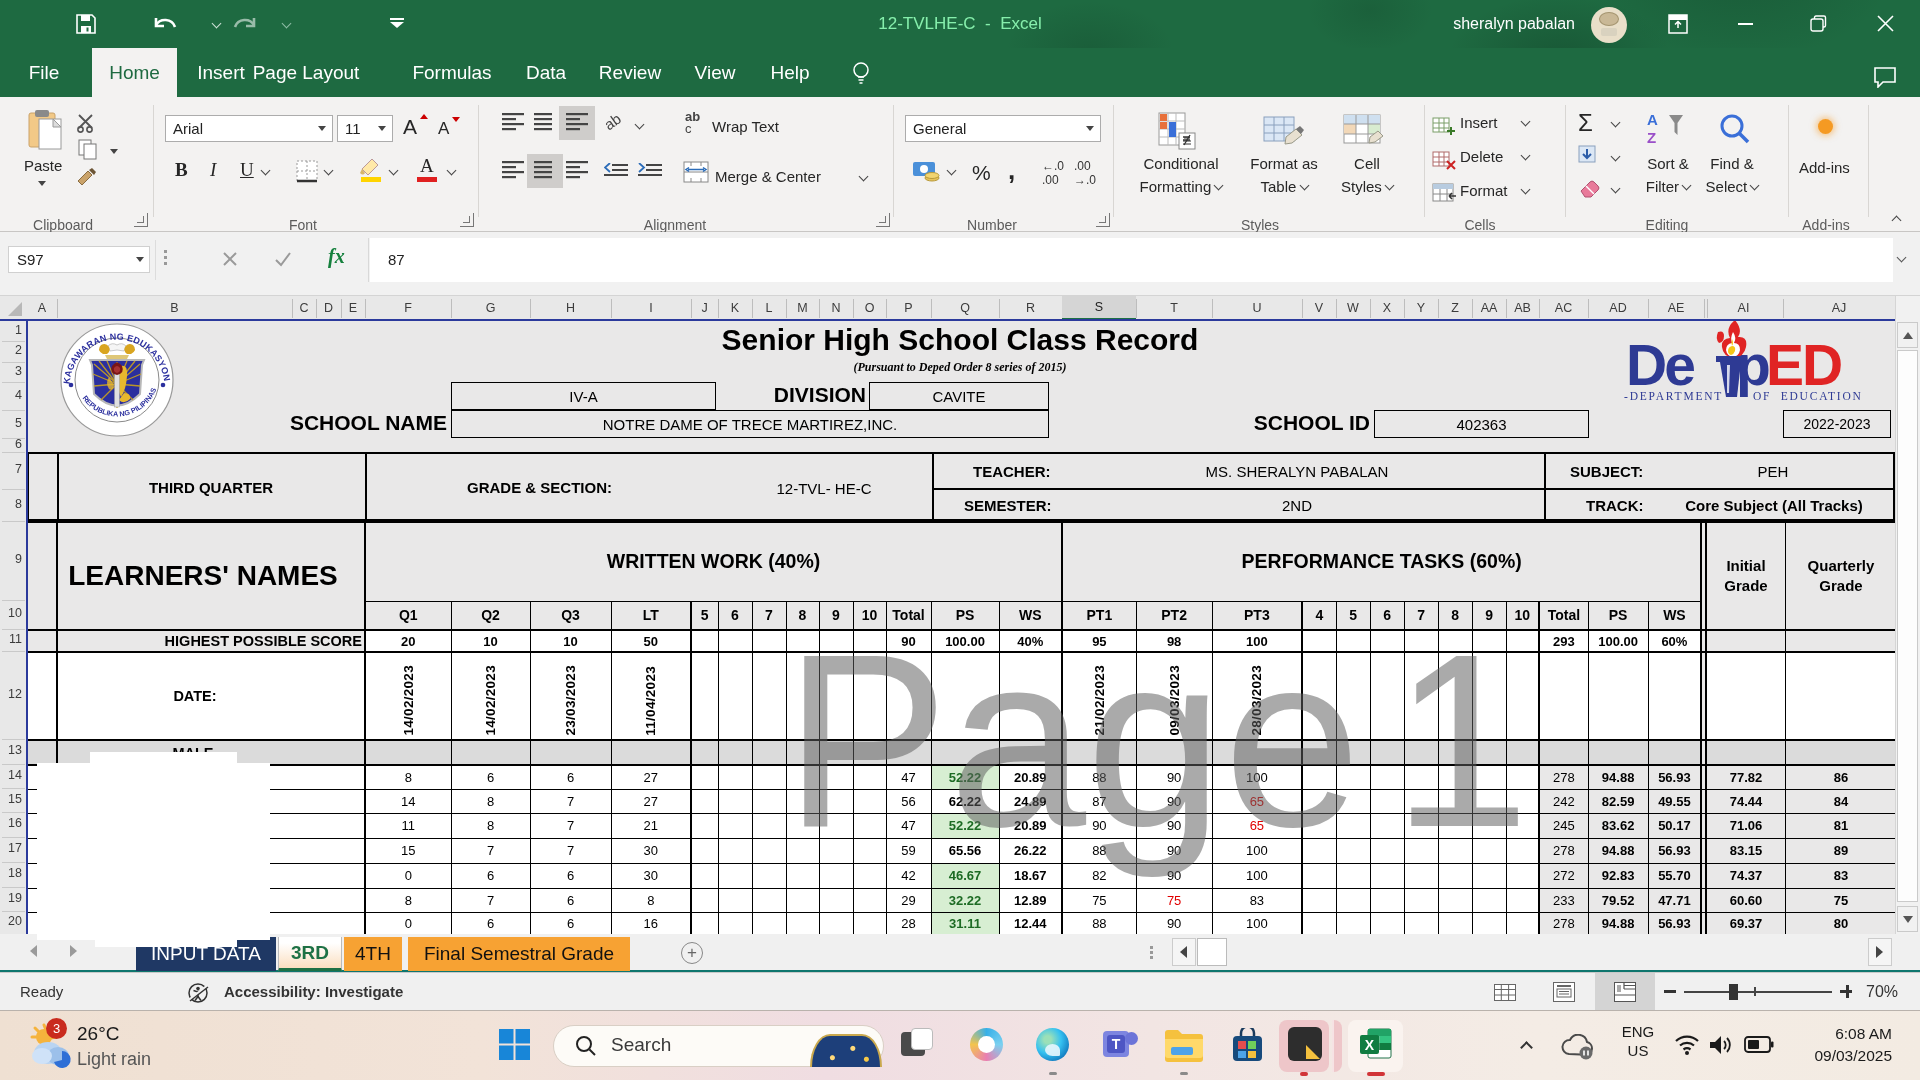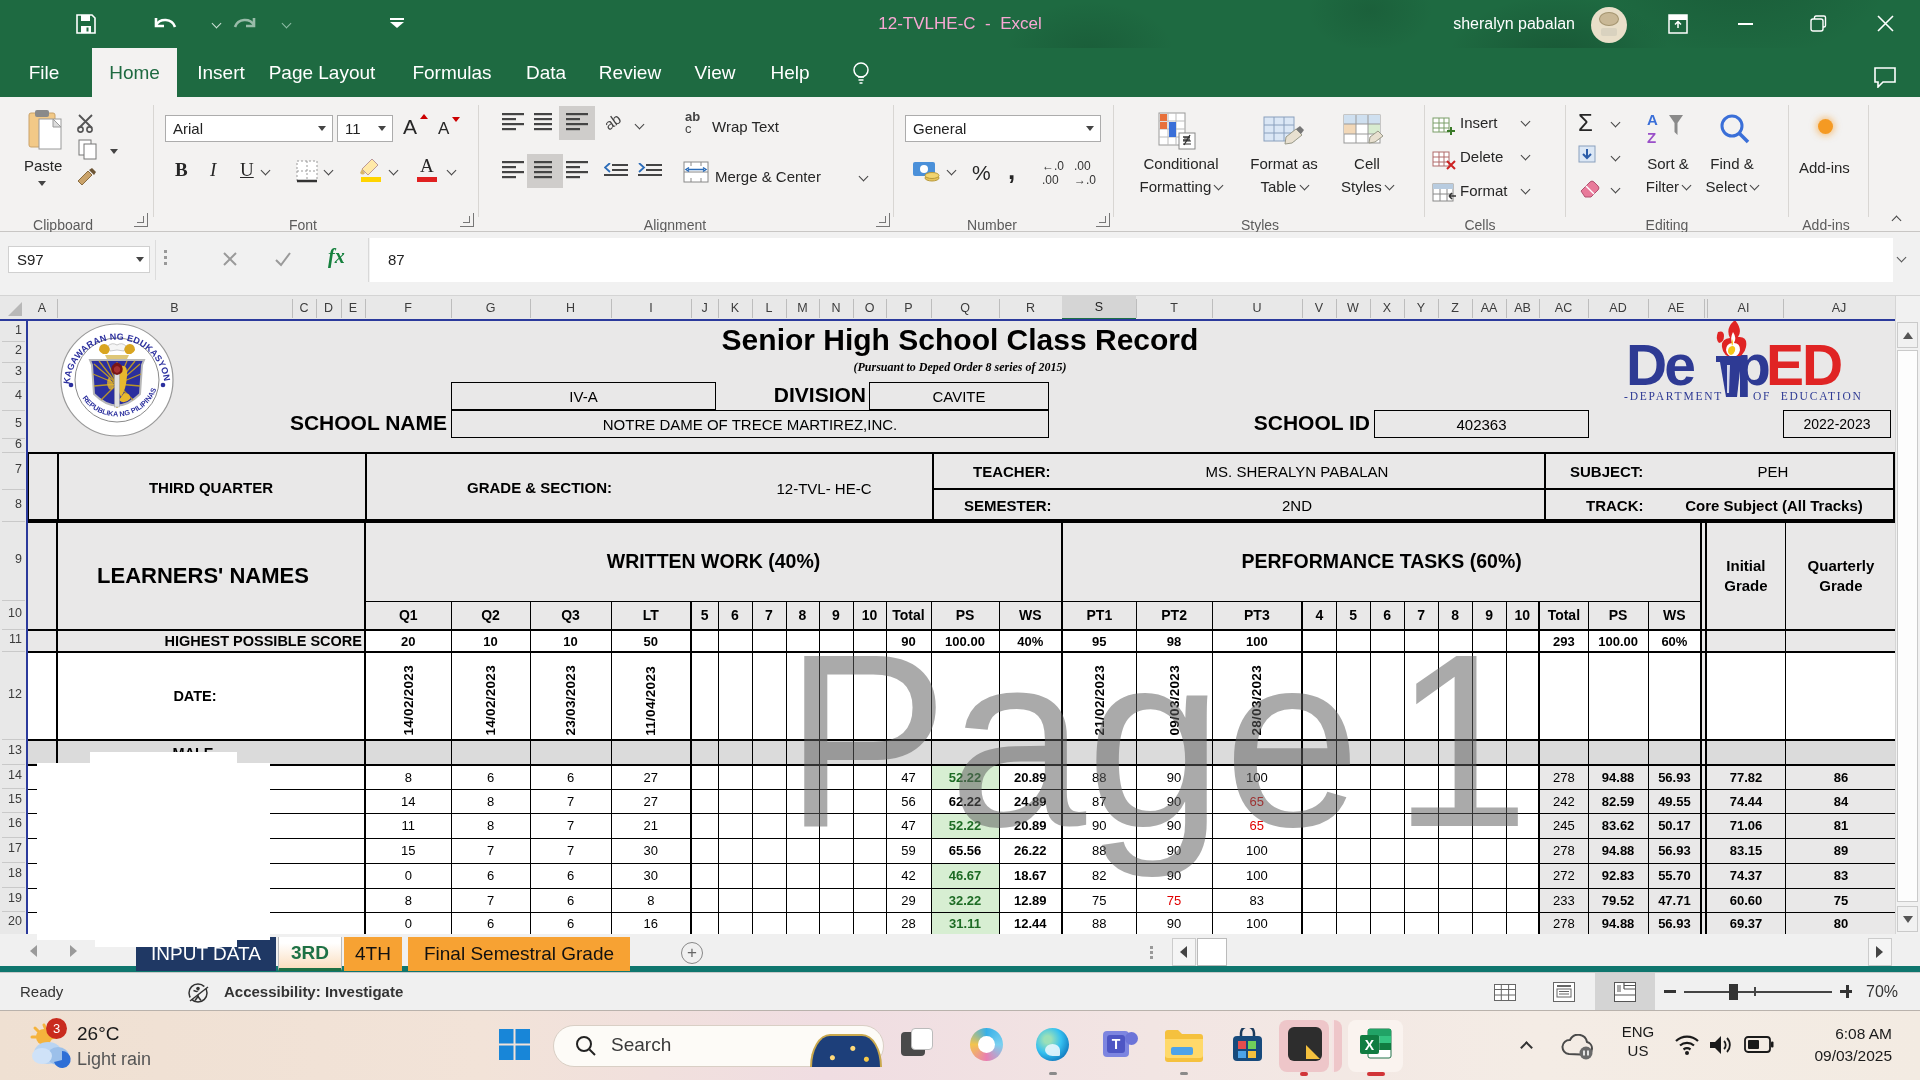--- a/index.html
+++ b/index.html
@@ -36,21 +36,21 @@
 .gy{background:#e9e8e8;}
 .dg{background:#dbdbdb;}
 .wh{background:#fff;}
 .grn{background:#d7eed2;color:#1d6b24;font-weight:bold;}
 .red{color:#e00000;}
 .bL2{border-left:2px solid #000;}.bR2{border-right:2px solid #000;}.bT2{border-top:2px solid #000;}.bB2{border-bottom:2px solid #000;}
 .noL{border-left:none;}
 .hid{background:#e9e8e8;border-left:2px solid #000;border-right:2px solid #000;padding:0;}
 .rot{writing-mode:vertical-rl;transform:rotate(180deg);font-weight:bold;font-size:13.5px;margin:0 auto;padding-top:3px;letter-spacing:0.3px;}
 
-#tabbar{left:0;top:934px;width:1920px;height:38px;background:#f0f0f0;border-bottom:6px solid #0f766e;}
+#tabbar{left:0;top:934px;width:1920px;height:38px;background:#f0f0f0;border-bottom:2px solid #0f766e;}
 .stab{position:absolute;top:3px;height:34px;display:flex;align-items:center;justify-content:center;font-size:19px;}
 #statusbar{left:0;top:972px;width:1920px;height:38px;background:#f0f0f0;border-top:1px solid #c9c9c9;font-size:15px;color:#333;}
 #taskbar{left:0;top:1010px;width:1920px;height:70px;background:linear-gradient(90deg,#efe0d2 0%,#f2e3d8 25%,#f0dde2 43%,#f2e5e3 60%,#f4ece5 80%,#f3ebe2 100%);border-top:1px solid #b9b2ac;}
 
 #wm{left:784px;top:617px;width:940px;height:300px;font-size:247px;color:rgba(95,95,95,0.53);letter-spacing:0;word-spacing:-37px;white-space:nowrap;z-index:30;pointer-events:none;line-height:1;}
 .censor{position:absolute;background:#fff;z-index:40;}
 svg{display:block;}
 </style></head><body>
 
 <div class="ab" id="tbar">
@@ -66,21 +66,21 @@
       <path d="M4 11 C8 4 20 4 23 13" fill="none" stroke="#fff" stroke-width="2.6"></path>
     </svg>
 <div class="ab chev" style="left:213px;top:20px;border-color:#cfe3d8;"></div>
 <svg class="ab" style="left:228px;top:14px" width="30" height="22" viewBox="0 0 30 22" opacity="0.55">
       <path d="M26 4 L26 12 L18 12" fill="none" stroke="#fff" stroke-width="2.6"></path>
       <path d="M26 11 C22 4 10 4 7 13" fill="none" stroke="#fff" stroke-width="2.6"></path>
     </svg>
 <div class="ab chev" style="left:283px;top:20px;border-color:#8fbda6;"></div>
 <div class="ab" style="left:390px;top:18px;width:14px;height:2px;background:#fff;"></div>
 <div class="ab" style="left:390px;top:22px;width:14px;height:0;border-left:7px solid transparent;border-right:7px solid transparent;border-top:6px solid #fff;"></div>
-<div class="ab" style="left:760px;top:0;width:400px;height:48px;display:flex;align-items:center;justify-content:center;color:#f9a8d4;font-size:17px;">12-TVLHE-C&nbsp;&nbsp;-&nbsp;&nbsp;Excel</div>
+<div class="ab" style="left:760px;top:0;width:400px;height:48px;display:flex;align-items:center;justify-content:center;color:#86efac;font-size:17px;">12-TVLHE-C&nbsp;&nbsp;-&nbsp;&nbsp;Excel</div>
 <div class="ab" style="left:1420px;top:0;width:155px;height:48px;display:flex;align-items:center;justify-content:flex-end;color:#fff;font-size:16px;">sheralyn pabalan</div>
 <div class="ab" style="left:1591px;top:7px;width:36px;height:36px;border-radius:50%;background:#e9dfc9;"></div>
 <div class="ab" style="left:1599px;top:12px;width:20px;height:14px;border-radius:50%;background:#c9b896;border:1.5px solid #a4946f;"></div>
 <div class="ab" style="left:1601px;top:28px;width:16px;height:8px;background:#d9d2bf;border-radius:2px;"></div>
 <svg class="ab" style="left:1668px;top:14px" width="20" height="20" viewBox="0 0 20 20">
       <rect x="1" y="1" width="18" height="18" fill="none" stroke="#fff" stroke-width="1.5"></rect>
       <rect x="1" y="1" width="18" height="5" fill="#fff"></rect>
       <path d="M10 14 L10 8 M7 10.5 L10 7.5 L13 10.5" stroke="#fff" stroke-width="1.5" fill="none"></path>
     </svg>
 <div class="ab" style="left:1738px;top:23px;width:15px;height:2px;background:#fff;"></div>
@@ -89,21 +89,21 @@
       <path d="M4.5 4 V2.5 Q4.5 1 6 1 H14 Q15.5 1 15.5 2.5 V10.5 Q15.5 12 14 12 H13" fill="none" stroke="#fff" stroke-width="1.4"></path>
     </svg>
 <svg class="ab" style="left:1877px;top:15px" width="17" height="17" viewBox="0 0 17 17">
       <path d="M1 1 L16 16 M16 1 L1 16" stroke="#fff" stroke-width="1.6"></path>
     </svg>
 </div>
 <div class="ab" id="tabsrow">
 <div class="ttab" style="left:20px;width:48px;">File</div>
 <div class="ttab" id="hometab" style="left:92px;width:85px;">Home</div>
 <div class="ttab" style="left:195px;width:52px;">Insert</div>
-<div class="ttab" style="left:268px;width:108px;">Page Layout</div>
+<div class="ttab" style="left:252px;width:108px;">Page Layout</div>
 <div class="ttab" style="left:408px;width:88px;">Formulas</div>
 <div class="ttab" style="left:520px;width:52px;">Data</div>
 <div class="ttab" style="left:595px;width:70px;">Review</div>
 <div class="ttab" style="left:689px;width:52px;">View</div>
 <div class="ttab" style="left:765px;width:50px;">Help</div>
 <svg class="ab" style="left:850px;top:13px" width="22" height="24" viewBox="0 0 22 24">
       <circle cx="11" cy="9" r="7" fill="none" stroke="#fff" stroke-width="1.5"></circle>
       <path d="M8 16 h6 M8.5 19 h5 M9.5 22 h3" stroke="#fff" stroke-width="1.5"></path>
     </svg>
 <svg class="ab" style="left:1873px;top:18px" width="24" height="22" viewBox="0 0 24 22">
@@ -564,21 +564,21 @@
         <col style="width:49px">
         <col style="width:60px">
         <col style="width:53px">
         <col style="width:5px">
         <col style="width:79px">
         <col style="width:112px">
       </colgroup>
 <tbody>
         <tr style="height:79px">
 <td class="gy noL bT2" rowspan="2"></td>
-<td class="gy b bL2 bR2 bT2" colspan="4" rowspan="2" style="font-size:22px;padding-right:16px;">LEARNERS' NAMES</td>
+<td class="gy b bL2 bR2 bT2" colspan="4" rowspan="2" style="font-size:28px;padding-right:16px;">LEARNERS' NAMES</td>
 <td class="gy b bT2 bR2" colspan="13" style="font-size:19.5px;">WRITTEN WORK (40%)</td>
 <td class="gy b bT2" colspan="13" style="font-size:19.5px;">PERFORMANCE TASKS (60%)</td>
 <td class="hid bT2" rowspan="2"></td>
 <td class="gy b bT2" rowspan="2" style="font-size:15px;line-height:1.35;">Initial<br>Grade</td>
 <td class="gy b bT2 bR2" rowspan="2" style="font-size:15px;line-height:1.35;">Quarterly<br>Grade</td>
 </tr>
 <tr style="height:29px">
 <td class="gy b" style="font-size:14px;">Q1</td>
 <td class="gy b" style="font-size:14px;">Q2</td>
 <td class="gy b" style="font-size:14px;">Q3</td>

